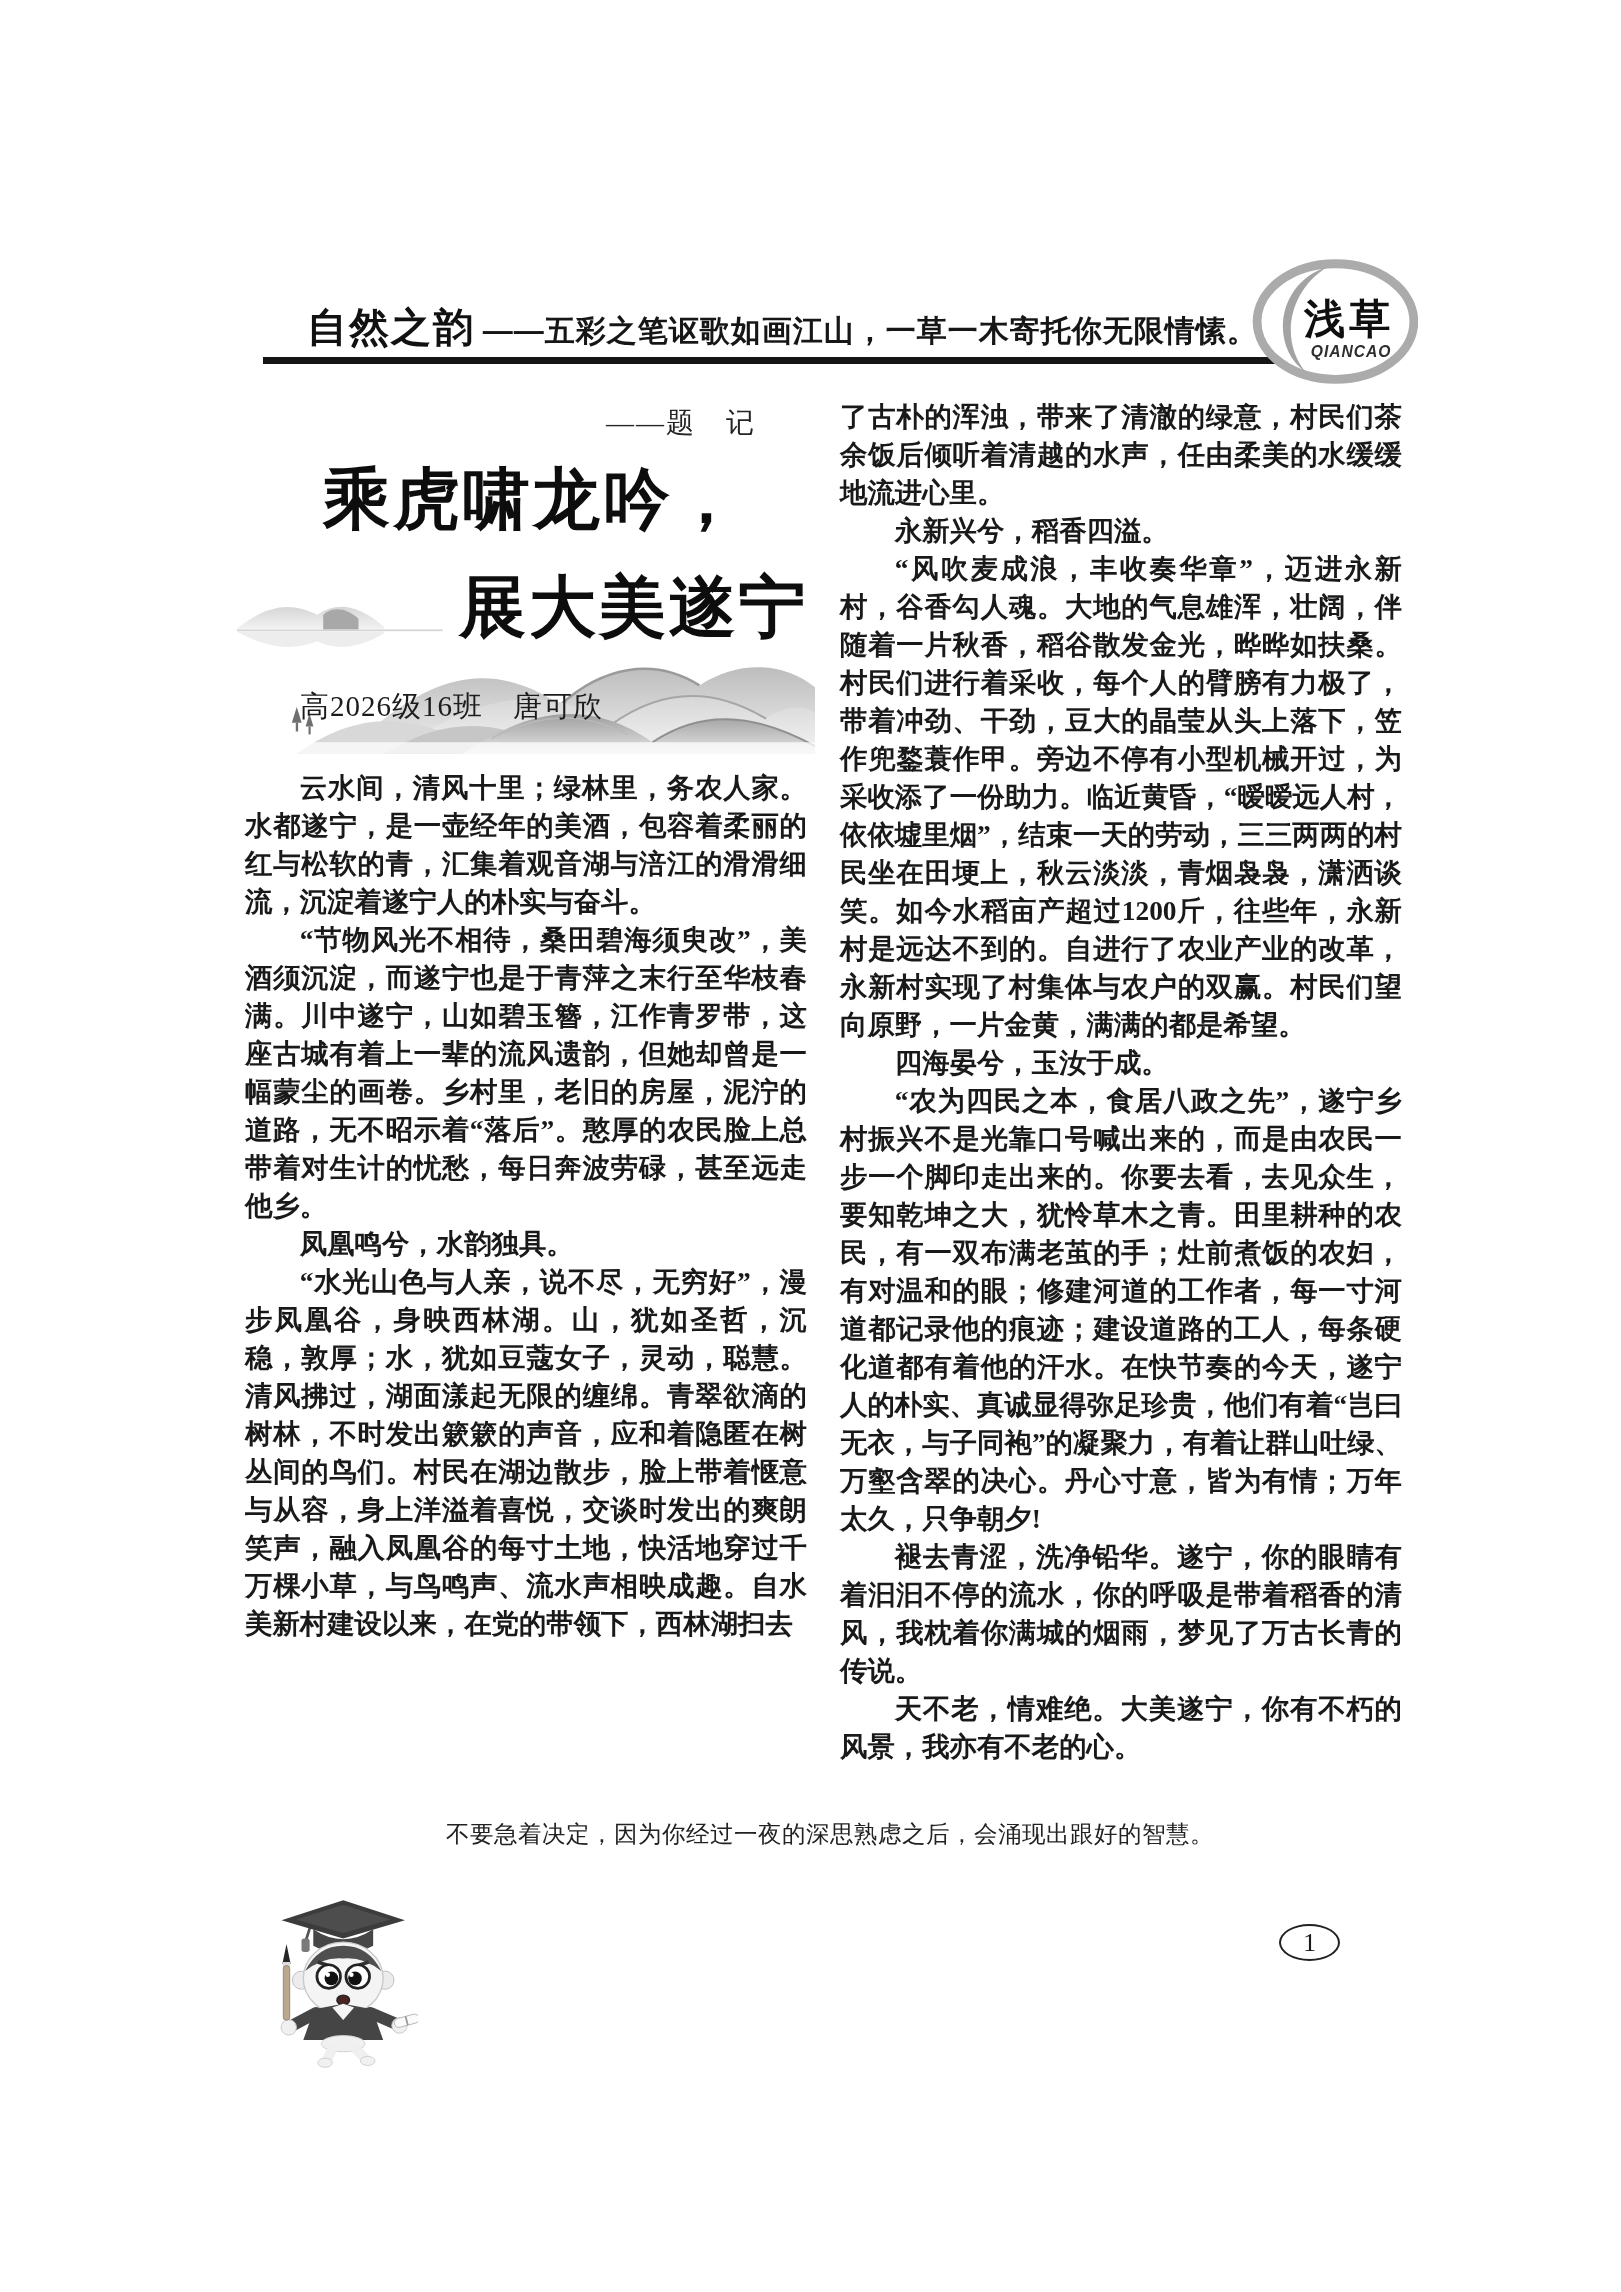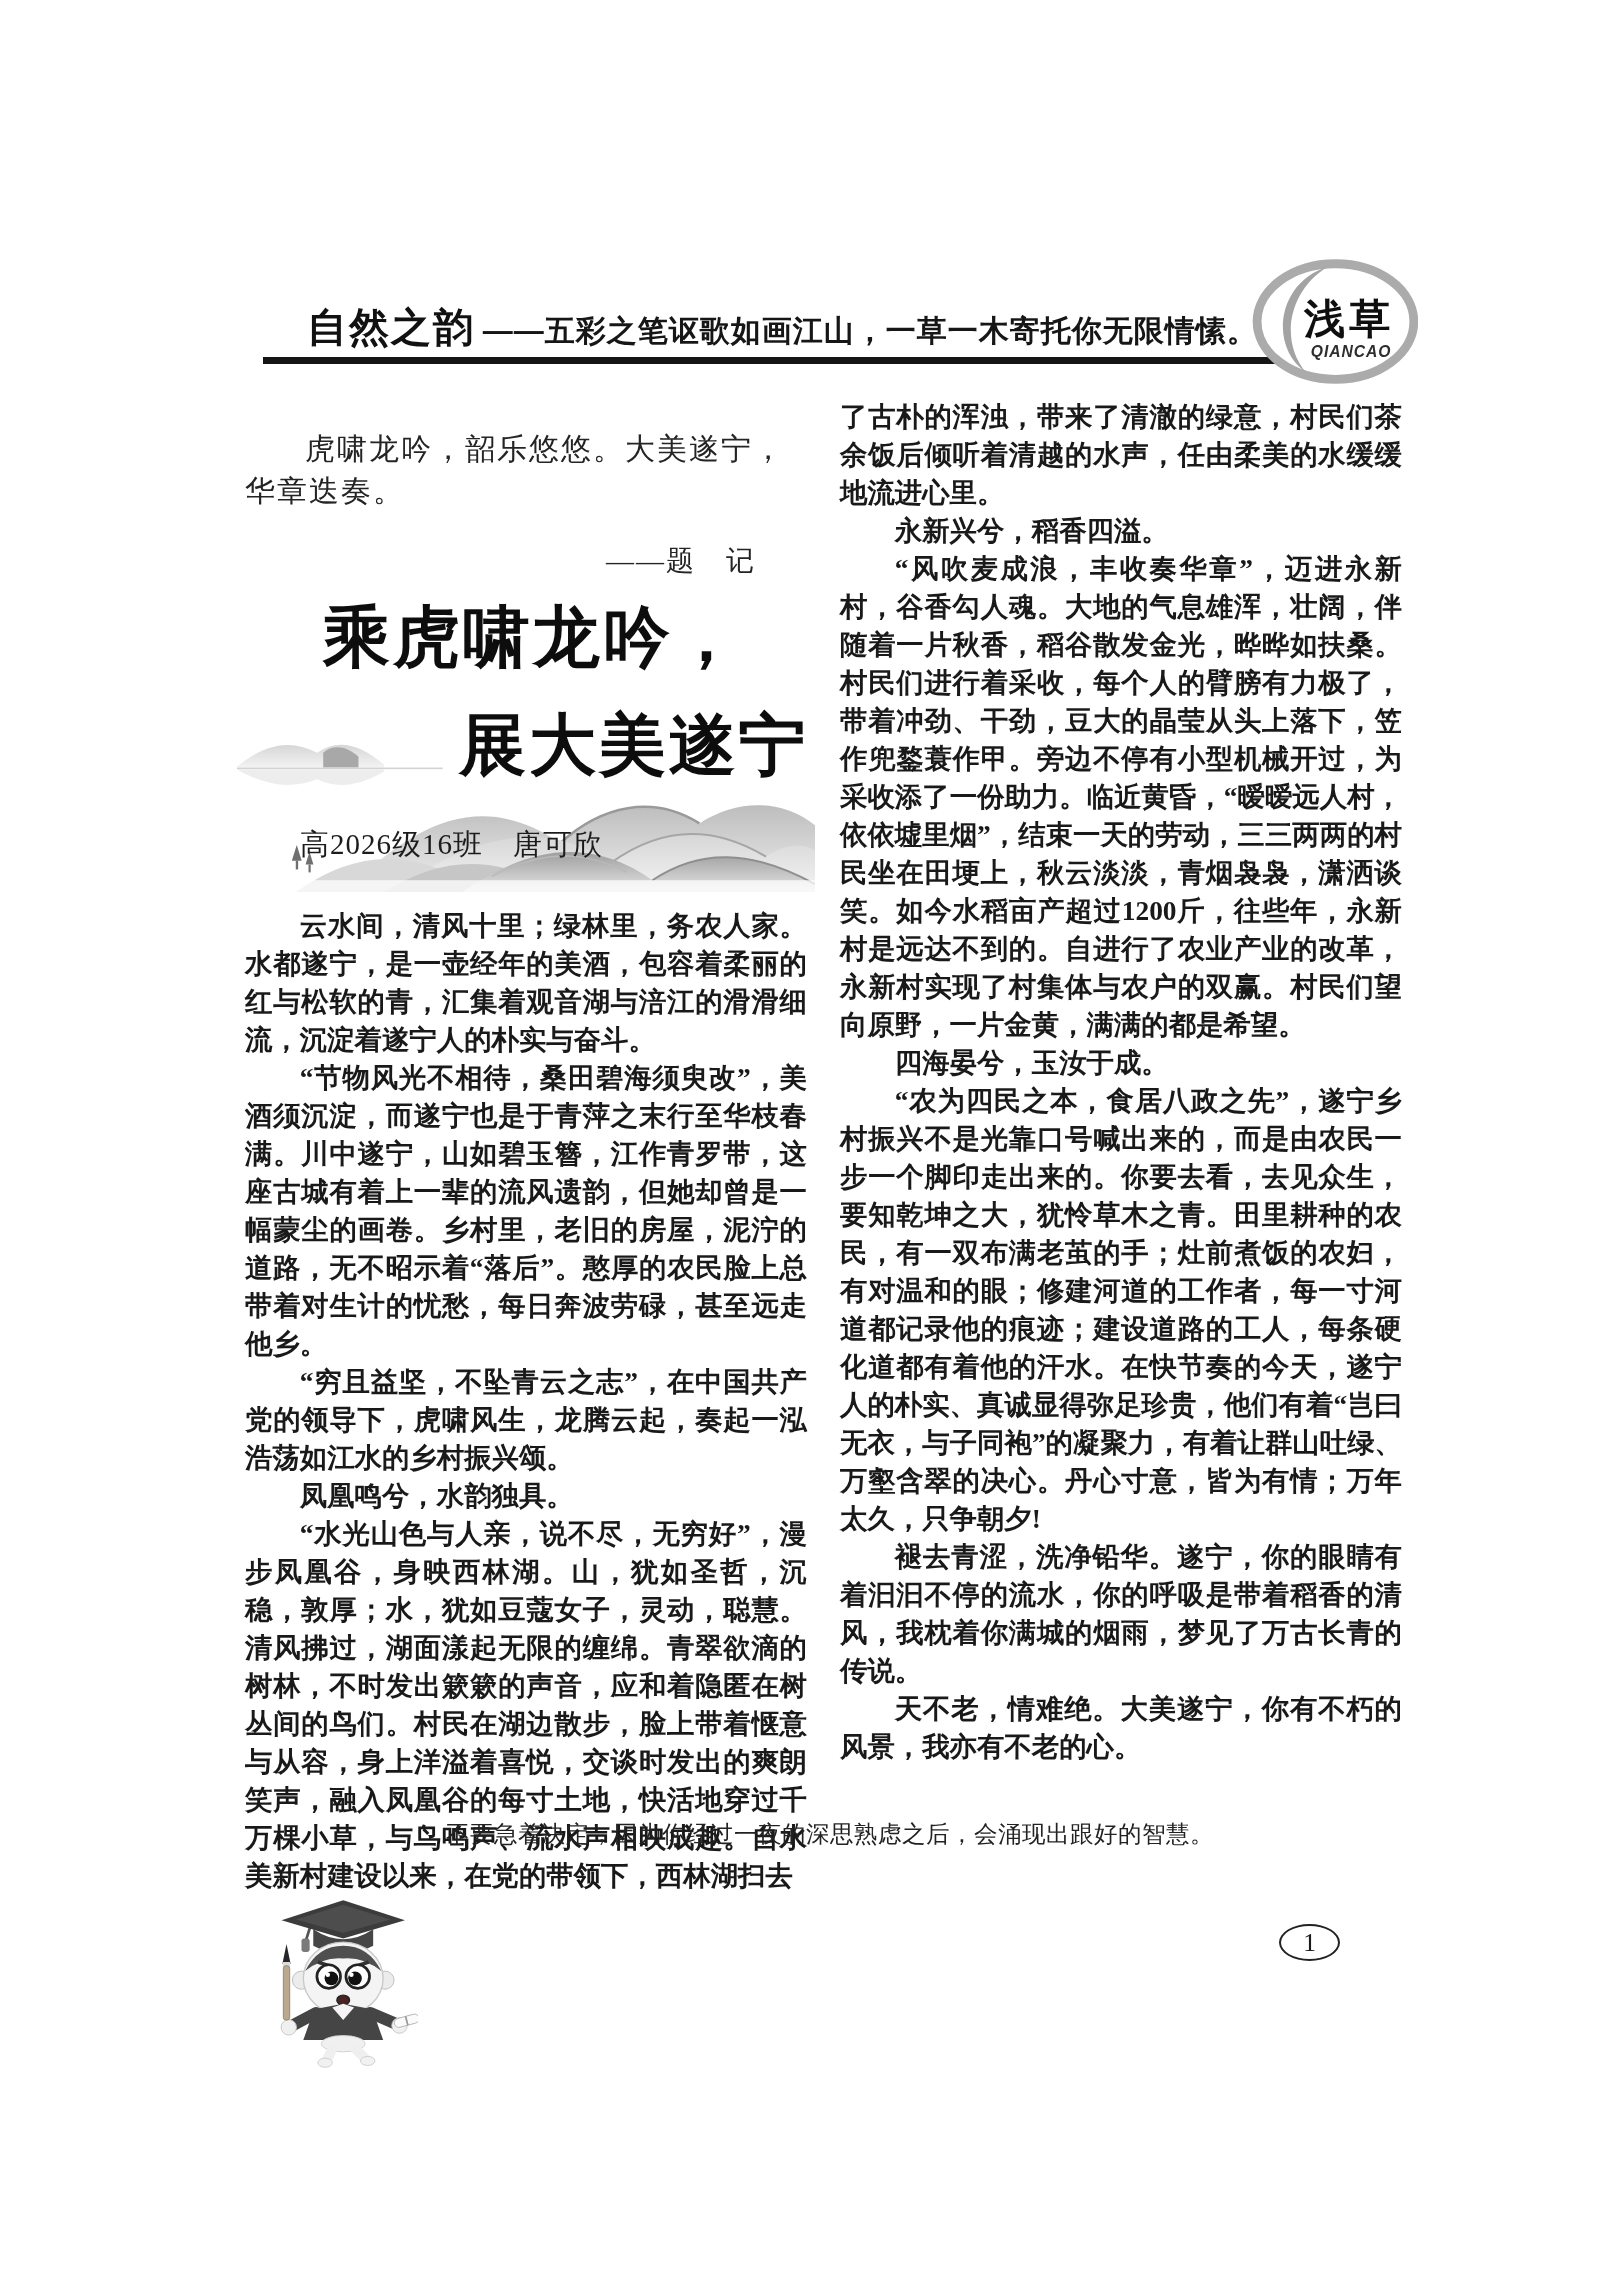--- a/index.html
+++ b/index.html
@@ -93,21 +93,20 @@
     <ellipse cx="88" cy="72" rx="80" ry="59" fill="#ffffff" stroke="#ababab" stroke-width="9"></ellipse>
     <path d="M80 16 C28 32 20 98 58 124 C32 94 38 42 80 16 Z" fill="#a3a3a3"></path>
     <path d="M84 22 C58 40 52 78 66 100 C56 72 64 42 84 22 Z" fill="#ffffff"></path>
     <text x="102" y="84" text-anchor="middle" font-size="42" font-weight="bold" fill="#0f0f0f" letter-spacing="4" font-family="Liberation Serif, DejaVu Serif, serif">浅草</text>
     <text x="104" y="108" text-anchor="middle" font-size="16" font-style="italic" font-weight="bold" fill="#2e2e2e" letter-spacing="1" font-family="Liberation Sans, DejaVu Sans, sans-serif">QIANCAO</text>
   </svg>
 
   <div class="body-area">
 
     <div class="col col-left">
-      <p class="epigraph">虎啸龙吟，韶乐悠悠。大美遂宁，华章迭奏。</p>
       <div class="epigraph-attr">——题　记</div>
 
       <div class="title-block">
 
         <svg class="title-art" viewBox="0 0 590 248">
           <defs>
             <linearGradient id="gHillFar" x1="0" y1="0" x2="0" y2="1">
               <stop offset="0" stop-color="#bdbdbd"></stop>
                 <stop offset="1" stop-color="#efefef"></stop>
             </linearGradient>
@@ -145,21 +144,20 @@
           <rect x="0" y="236" width="590" height="12" fill="#ffffff" opacity="0.75"></rect>
         </svg>
         <h1 class="title-l1">乘虎啸龙吟，</h1>
         <h1 class="title-l2">展大美遂宁</h1>
         <p class="byline">高2026级16班　唐可欣</p>
       </div>
 
       <div class="paras">
         <p class="para indent">云水间，清风十里；绿林里，务农人家。水都遂宁，是一壶经年的美酒，包容着柔丽的红与松软的青，汇集着观音湖与涪江的滑滑细流，沉淀着遂宁人的朴实与奋斗。</p>
         <p class="para indent">“节物风光不相待，桑田碧海须臾改”，美酒须沉淀，而遂宁也是于青萍之末行至华枝春满。川中遂宁，山如碧玉簪，江作青罗带，这座古城有着上一辈的流风遗韵，但她却曾是一幅蒙尘的画卷。乡村里，老旧的房屋，泥泞的道路，无不昭示着“落后”。憨厚的农民脸上总带着对生计的忧愁，每日奔波劳碌，甚至远走他乡。</p>
-        <p class="para indent">“穷且益坚，不坠青云之志”，在中国共产党的领导下，虎啸风生，龙腾云起，奏起一泓浩荡如江水的乡村振兴颂。</p>
         <p class="para indent">凤凰鸣兮，水韵独具。</p>
         <p class="para indent">“水光山色与人亲，说不尽，无穷好”，漫步凤凰谷，身映西林湖。山，犹如圣哲，沉稳，敦厚；水，犹如豆蔻女子，灵动，聪慧。清风拂过，湖面漾起无限的缠绵。青翠欲滴的树林，不时发出簌簌的声音，应和着隐匿在树丛间的鸟们。村民在湖边散步，脸上带着惬意与从容，身上洋溢着喜悦，交谈时发出的爽朗笑声，融入凤凰谷的每寸土地，快活地穿过千万棵小草，与鸟鸣声、流水声相映成趣。自水美新村建设以来，在党的带领下，西林湖扫去</p>
       </div>
     </div>
 
     <div class="col col-right">
       <p class="para">了古朴的浑浊，带来了清澈的绿意，村民们茶余饭后倾听着清越的水声，任由柔美的水缓缓地流进心里。</p>
       <p class="para indent">永新兴兮，稻香四溢。</p>
       <p class="para indent">“风吹麦成浪，丰收奏华章”，迈进永新村，谷香勾人魂。大地的气息雄浑，壮阔，伴随着一片秋香，稻谷散发金光，晔晔如扶桑。村民们进行着采收，每个人的臂膀有力极了，带着冲劲、干劲，豆大的晶莹从头上落下，笠作兜鍪蓑作甲。旁边不停有小型机械开过，为采收添了一份助力。临近黄昏，“暧暧远人村，依依墟里烟”，结束一天的劳动，三三两两的村民坐在田埂上，秋云淡淡，青烟袅袅，潇洒谈笑。如今水稻亩产超过1200斤，往些年，永新村是远达不到的。自进行了农业产业的改革，永新村实现了村集体与农户的双赢。村民们望向原野，一片金黄，满满的都是希望。</p>
       <p class="para indent">四海晏兮，玉汝于成。</p>

